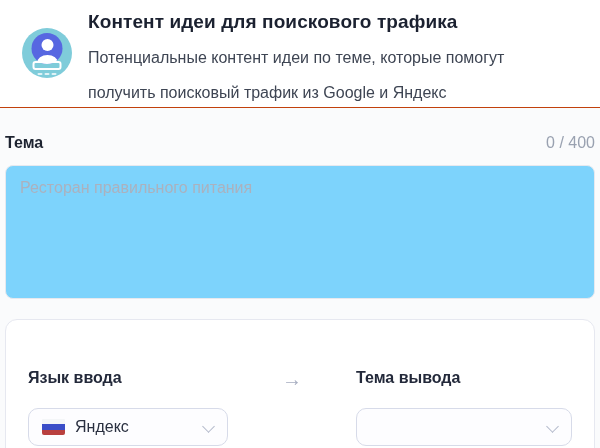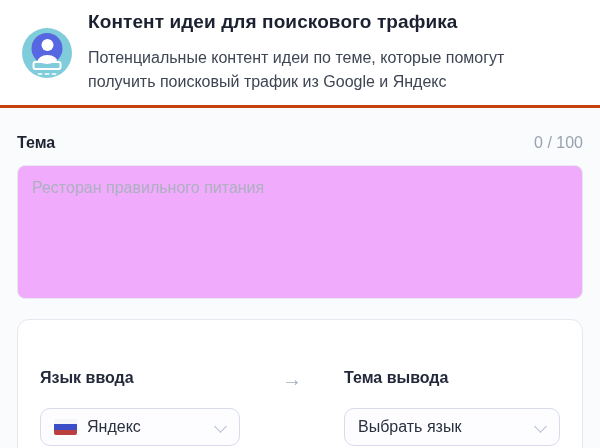--- a/index.html
+++ b/index.html
@@ -1,48 +1,48 @@
 <!DOCTYPE html>
 <html><head>
 <meta charset="utf-8">
 <style>
   * { margin:0; padding:0; box-sizing:border-box; }
   html,body { width:600px; height:448px; overflow:hidden; background:#ffffff;
     font-family:"Liberation Sans","DejaVu Sans",sans-serif; }
 
   
   .header { position:relative; height:108px; background:#ffffff;
-    border-bottom:3px solid #c2410c; }
+    border-bottom:1px solid #c2410c; }
   .avatar { position:absolute; left:22px; top:28px; width:50px; height:50px;
     border-radius:50%; background:#7fccda; overflow:hidden; }
   .avatar-inner { position:absolute; top:5px; left:50%; transform:translateX(-50%);
     width:31px; height:31px; border-radius:50%; background:#5767e1; overflow:hidden; }
   .avatar-head { position:absolute; top:6px; left:50%; transform:translateX(-50%);
     width:12px; height:12px; border-radius:50%; background:#ffffff; }
   .avatar-body { position:absolute; bottom:-7px; left:50%; transform:translateX(-50%);
     width:21px; height:16px; border-radius:50%; background:#ffffff; }
   .avatar-card { position:absolute; bottom:8px; left:50%; transform:translateX(-50%);
     width:29px; height:9px; border:2px solid #ffffff; border-radius:3px; }
   .avatar-dashes { position:absolute; bottom:3px; left:50%; transform:translateX(-50%);
     display:flex; gap:2px; }
   .avatar-dashes i { display:block; width:5px; height:2px; background:rgba(255,255,255,.75);
     border-radius:1px; }
   .header-text { padding:11px 20px 0 88px; }
   .title { font-size:19px; font-weight:700; color:#1b2130; letter-spacing:.1px; }
-  .subtitle { margin-top:13px; font-size:16px; line-height:24px; color:#3e4553;
+  .subtitle { margin-top:7px; font-size:16px; line-height:35px; color:#3e4553;
     max-width:475px; }
 
   
-  .main { height:340px; background:#fafbfc; padding:0 17px; }
+  .main { height:340px; background:#fafbfc; padding:0 5px; }
   .topic-row { display:flex; justify-content:space-between; align-items:baseline;
     padding-top:26px; }
   .topic-label { font-size:16px; font-weight:700; color:#1d2330; }
   .topic-counter { font-size:16px; color:#99a1b0; }
   .topic-textarea { display:block; margin-top:13px; width:100%; height:134px;
-    background:#f0abfc; border:1px solid #e6e9ef; border-radius:8px;
+    background:#7dd3fc; border:1px solid #e6e9ef; border-radius:8px;
     padding:13px 14px; font-size:16px; color:#2a3040; resize:none; outline:none;
     font-family:"Liberation Sans","DejaVu Sans",sans-serif; }
   .topic-textarea::placeholder { color:#abb1be; }
 
   
   .lang-card { margin-top:20px; background:#ffffff; border:1px solid #e6e8f0;
     border-radius:12px; padding:22px; height:170px; }
   .lang-head { display:flex; align-items:center; }
   .beta-badge { border:1px solid #e0aeb8; color:#a94d5f; border-radius:999px;
     padding:5px 13px 4px; font-size:11px; font-weight:700; letter-spacing:1.3px; }
@@ -88,21 +88,21 @@
   <div class="header-text">
     <div class="title">Контент идеи для поискового трафика</div>
     <div class="subtitle">Потенциальные контент идеи по теме, которые помогут получить поисковый трафик из Google и Яндекс</div>
   </div>
 </div>
 
 <div class="main">
 
   <div class="topic-row">
     <span class="topic-label">Тема</span>
-    <span class="topic-counter">0 / 100</span>
+    <span class="topic-counter">0 / 400</span>
   </div>
 
   <textarea class="topic-textarea" placeholder="Ресторан правильного питания" style=""></textarea>
 
   <div class="lang-card">
 
     <div class="lang-fields">
       <div class="lang-col-in">
         <div class="lang-label">Язык ввода</div>
         <div class="select-box">
@@ -116,20 +116,19 @@
         </div>
       </div>
 
       <div class="lang-spacer">
         <span class="arrow-glyph">→</span>
       </div>
 
       <div class="lang-col-out">
         <div class="lang-label">Тема вывода</div>
         <div class="select-box">
-          <span>Выбрать язык</span>
           <span class="chevron"></span>
         </div>
       </div>
     </div>
   </div>
 
 </div>
 
 </body></html>

